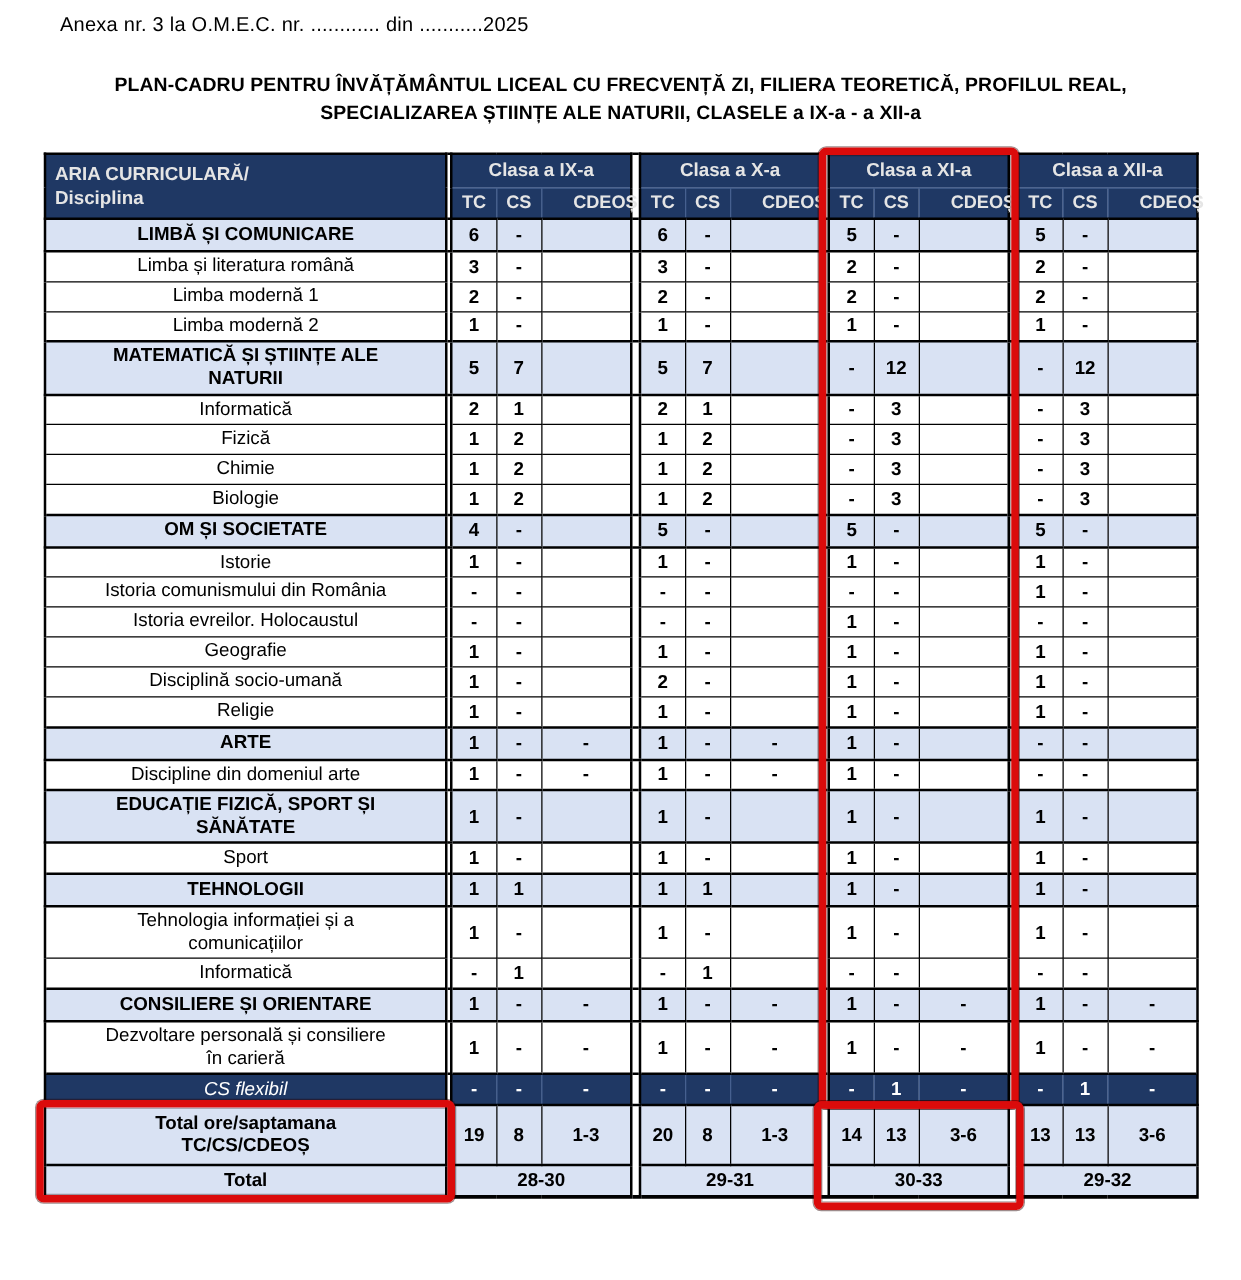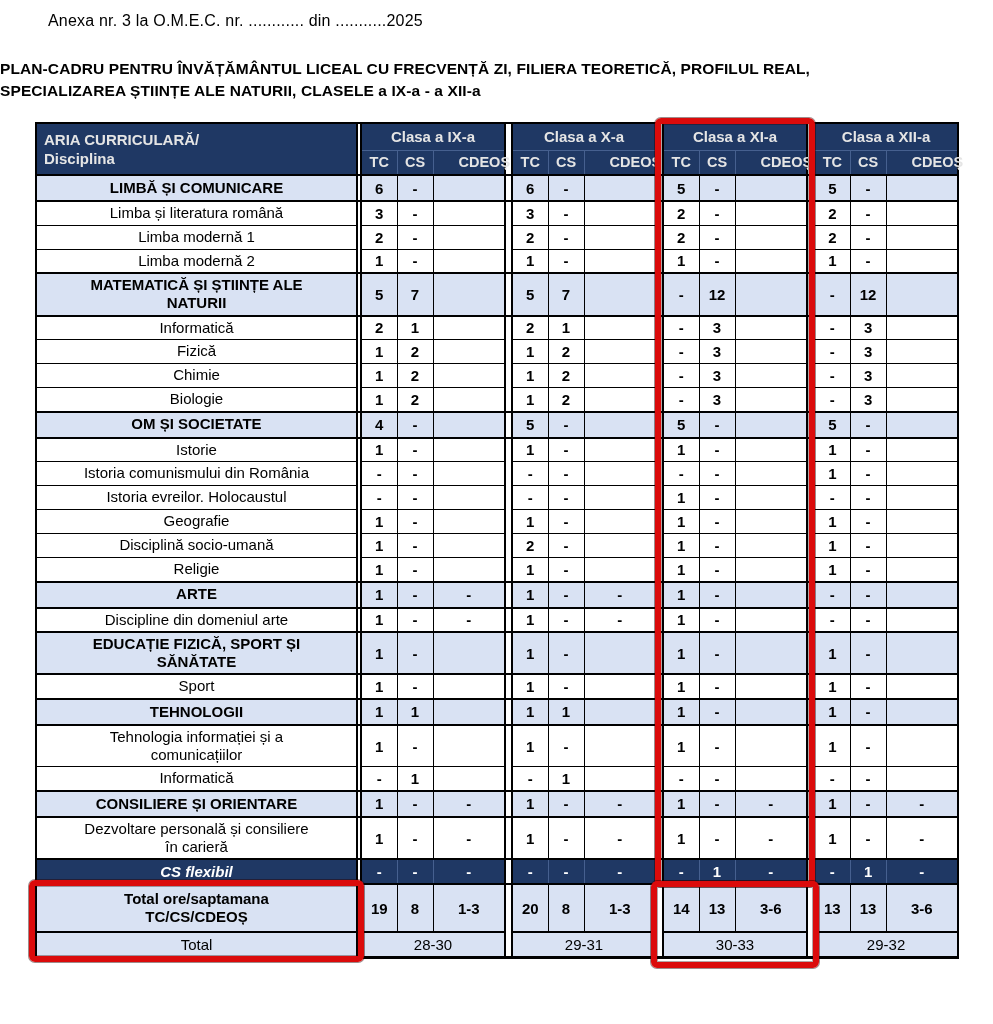--- a/index.html
+++ b/index.html
@@ -12,21 +12,21 @@
   html,body{margin:0;padding:0;}
   body{
     width:993px;height:1024px;position:relative;background:#fff;
     font-family:"Liberation Sans", sans-serif;color:var(--ink);
     overflow:hidden;
   }
   .annex{
     position:absolute;left:48px;top:12px;font-size:16px;letter-spacing:.2px;
   }
   .title{
-    position:absolute;left:0;top:58px;width:993px;
+    position:absolute;left:0;top:58px;width:993px;text-align:center;
     font-weight:bold;font-size:15.5px;line-height:1.45;letter-spacing:.1px;
   }
   .table-wrap{
     position:absolute;left:35px;top:122px;width:924px;
   }
   table{
     border-collapse:collapse;table-layout:fixed;width:922px;
     font-size:15px;border:2px solid #000;
   }
   th,td{padding:1px 3px;}
@@ -64,29 +64,29 @@
   tr.area td.label{font-weight:bold;}
   tr.area td.sp{background:#fff;border-left:none;border-right:none;}
   tr.subject td.sp{border:none;}
   tr.flexibil td{
     background:var(--navy);color:#fff;height:25px;
     border-top:2px solid #000;border-bottom:2px solid #000;
   }
   tr.flexibil td.v{border-left:1px solid #46608f;border-right:1px solid #46608f;}
   tr.flexibil td.gstart{border-left:2px solid #000;}
   tr.flexibil td.gend{border-right:2px solid #000;}
-  tr.flexibil td.label{font-style:italic;font-weight:bold;}
+  tr.flexibil td.label{font-style:italic;font-weight:normal;}
   tr.flexibil td.sp{background:#fff;border-left:none;border-right:none;}
   tr.totaldetail td{
     background:var(--blue);border-top:2px solid #000;font-weight:bold;height:48px;
   }
   tr.totaldetail td.sp{background:#fff;border-left:none;border-right:none;border-bottom:none;}
   tr.total td{
     background:var(--blue);border-top:2px solid #000;border-bottom:3px solid #000;
-    height:25px;font-weight:normal;
+    height:25px;font-weight:bold;
   }
   tr.total td.sp{background:#fff;border-left:none;border-right:none;border-top:none;}
   tr.total td.merged{text-align:center;}
   
   .hl{
     position:absolute;border:6px solid var(--red);border-radius:6px;
     box-shadow:0 0 0 1px rgba(40,0,0,.45), inset 0 0 0 1px rgba(40,0,0,.35);
     pointer-events:none;z-index:5;
   }
 </style>

